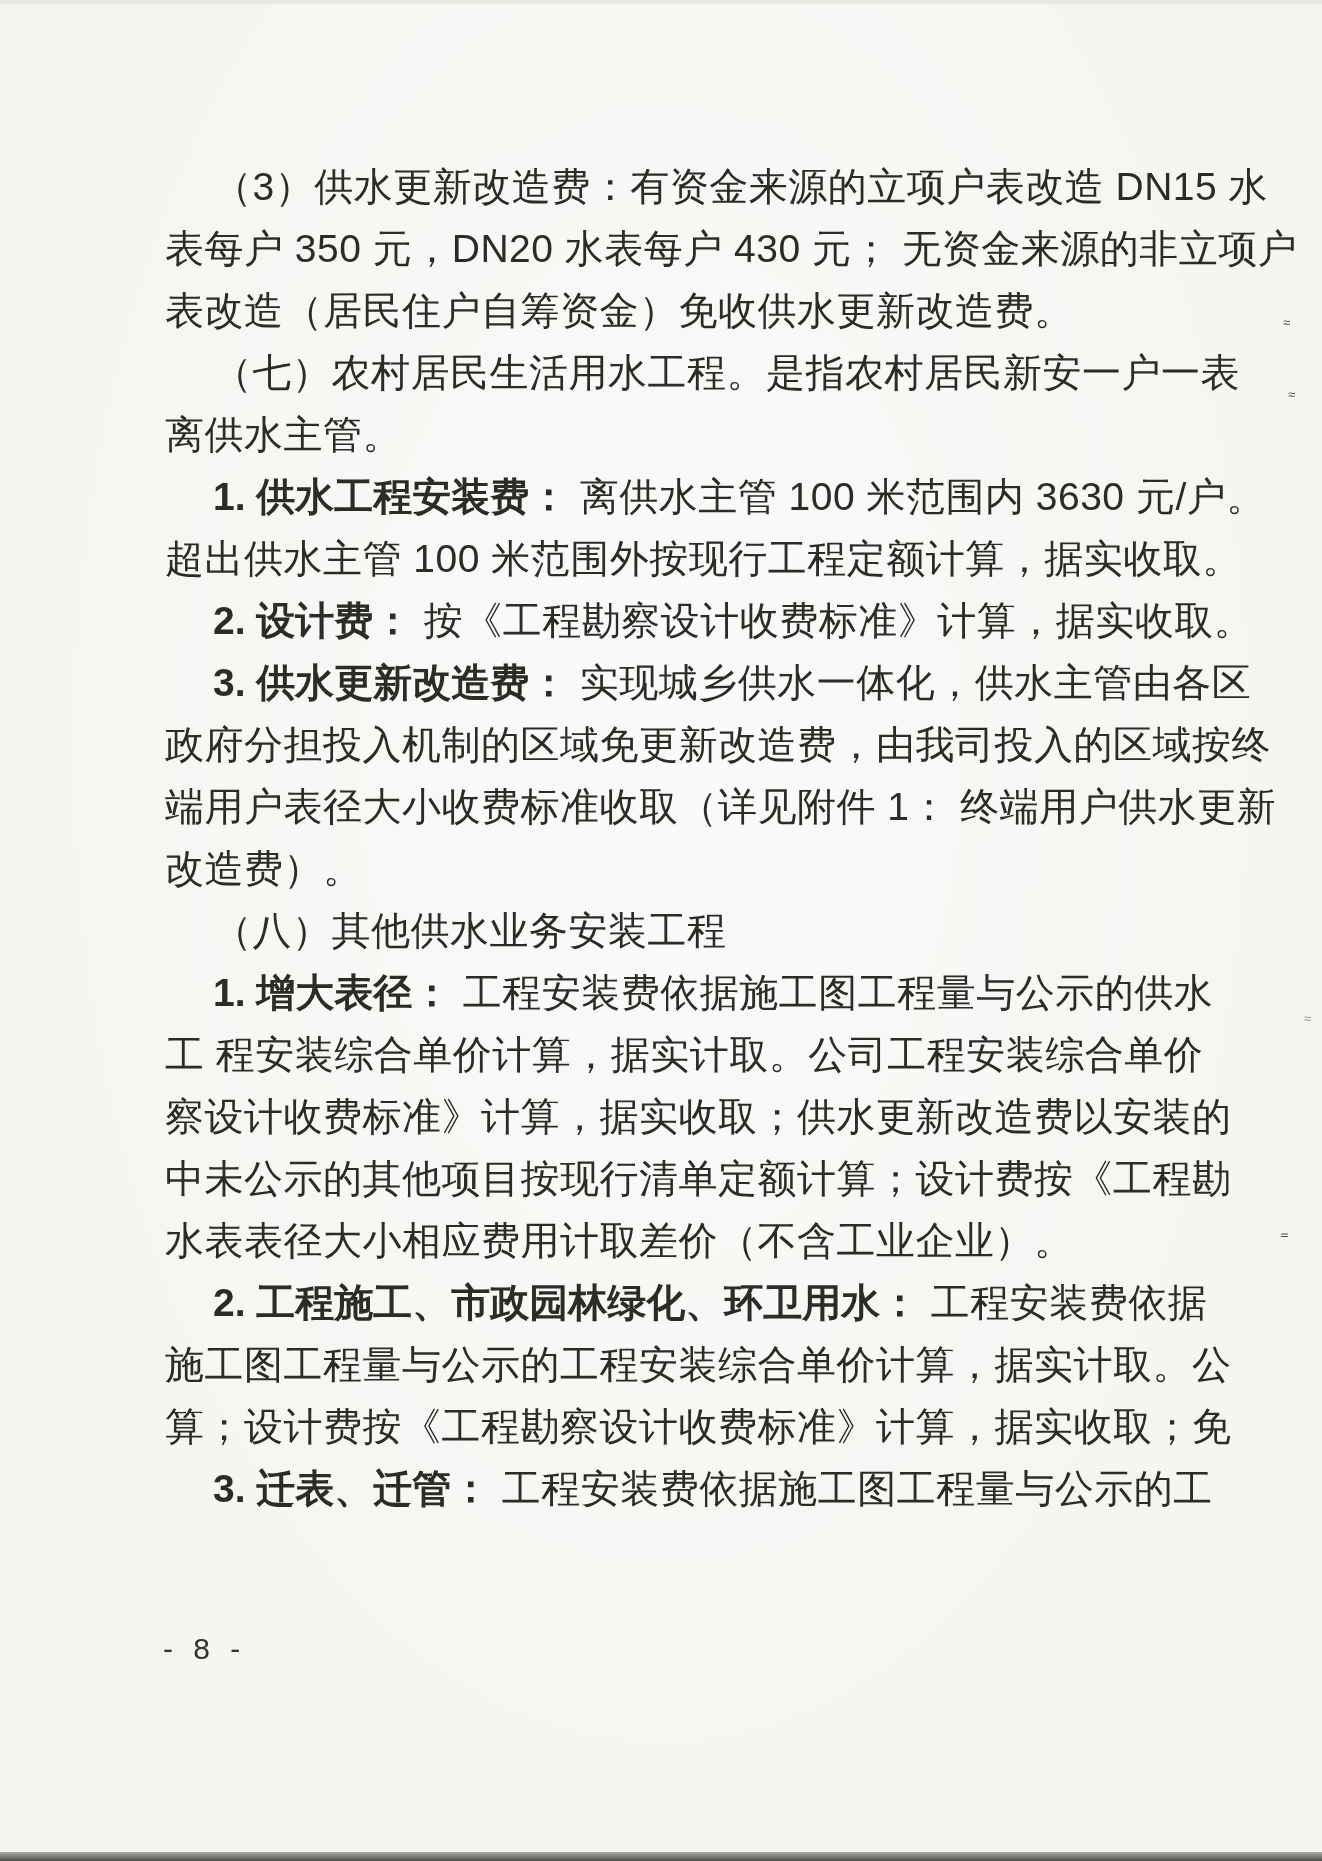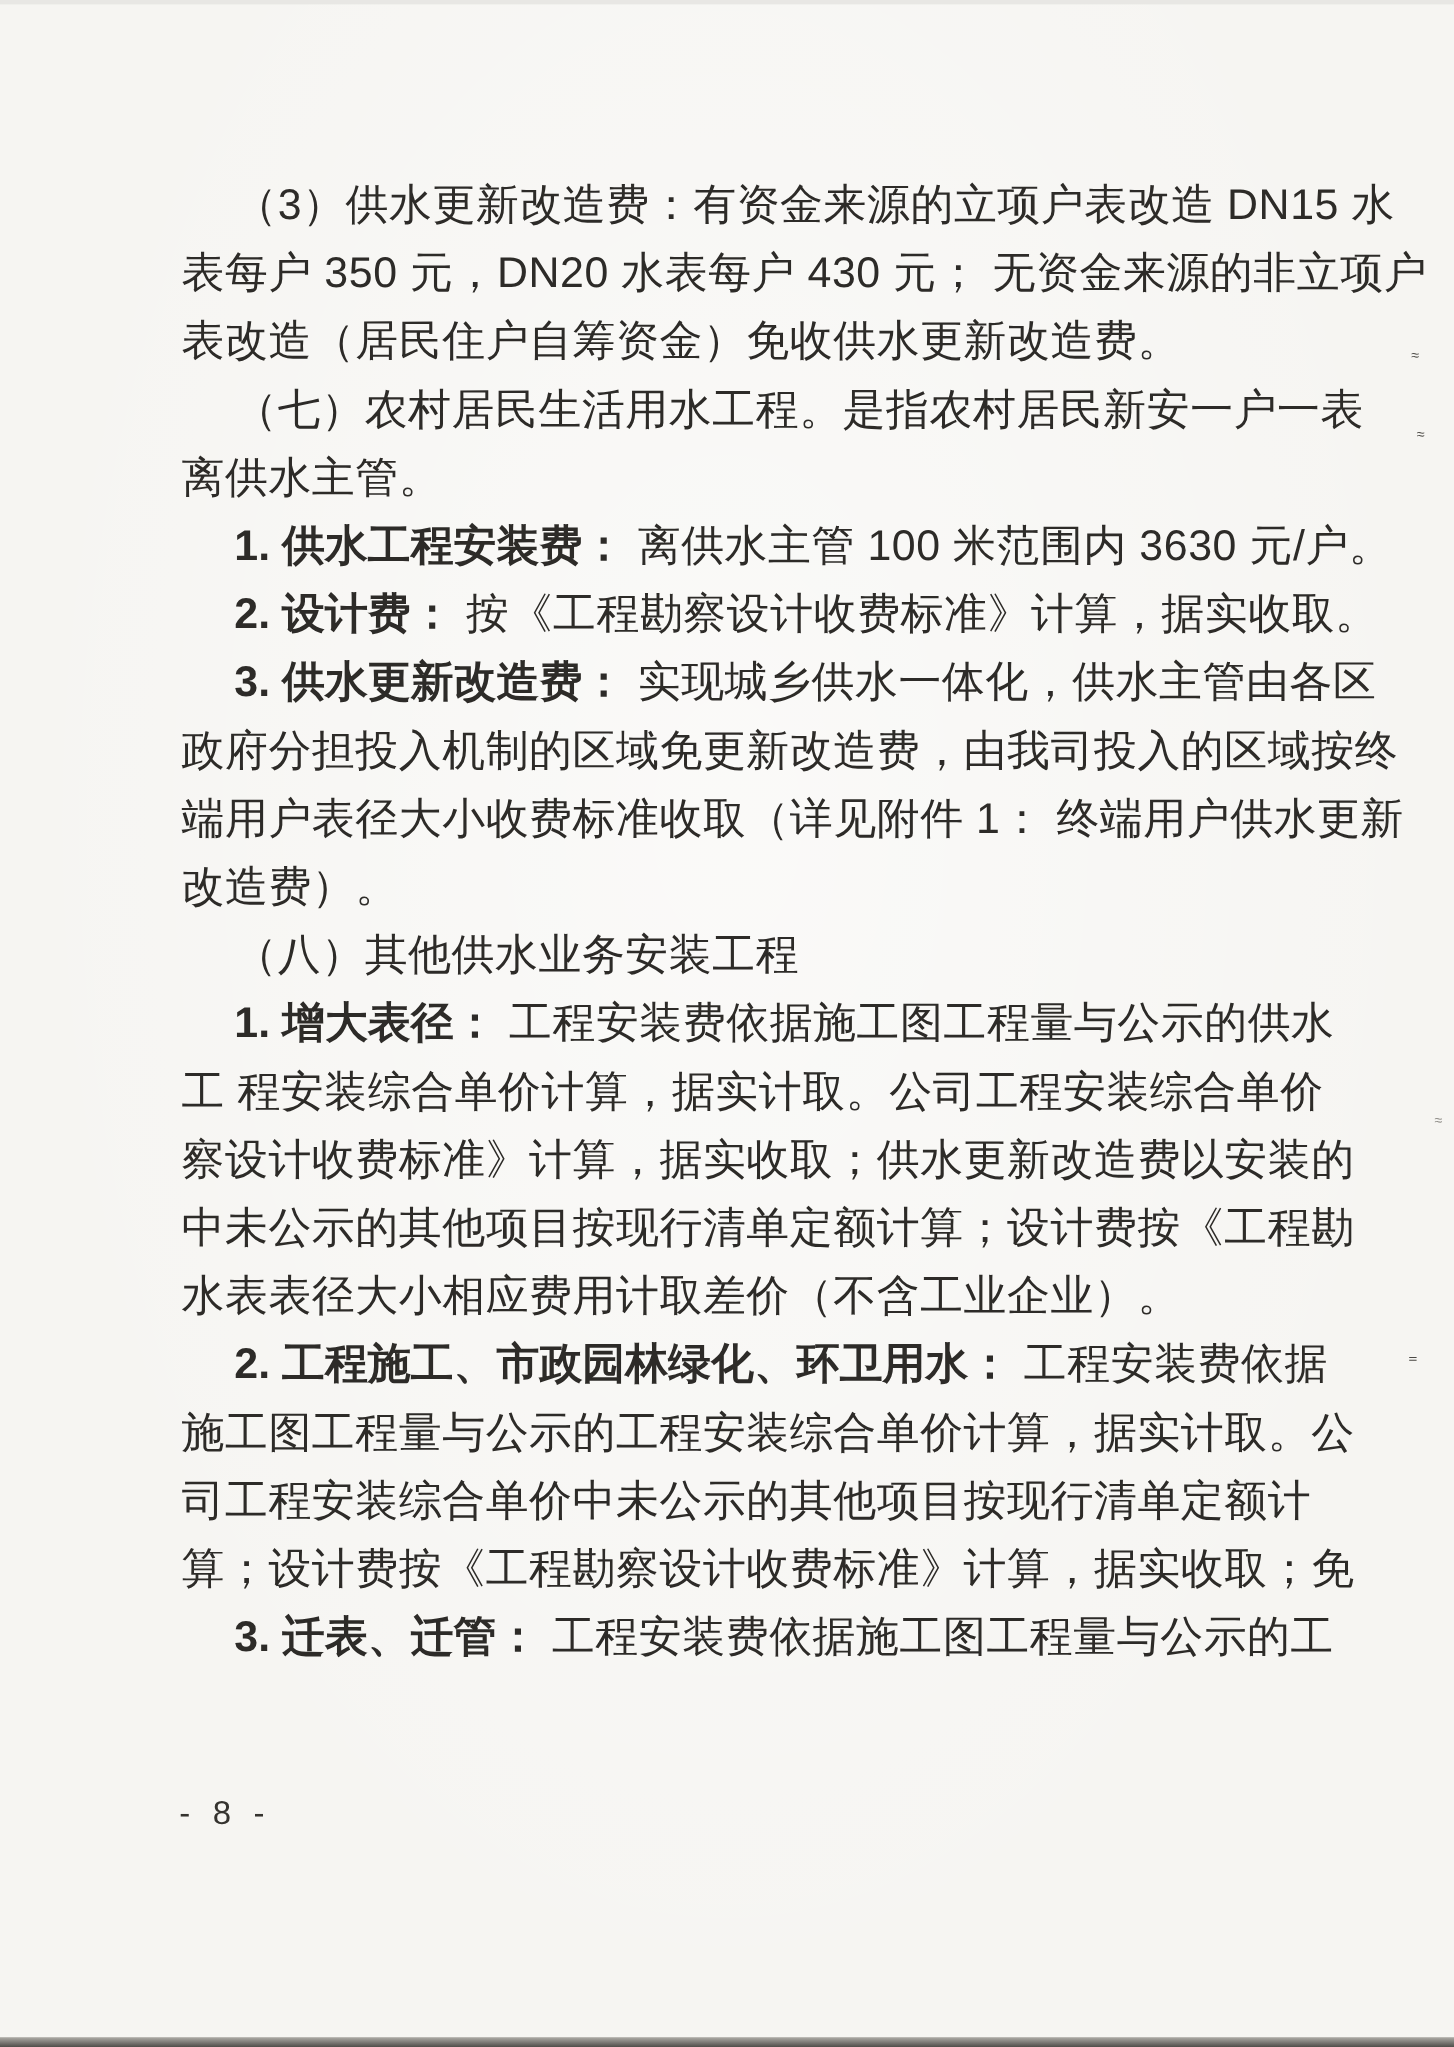--- a/index.html
+++ b/index.html
@@ -67,34 +67,34 @@
 
 <div class="scan-page">
 
   <div class="text-block">
       <div class="line indent"><span class="seg">（3）供水更新改造费：有资金来源的立项户表改造 DN15 水</span></div>
       <div class="line"><span class="seg">表每户 350 元，DN20 水表每户 430 元； 无资金来源的非立项户</span></div>
       <div class="line"><span class="seg">表改造（居民住户自筹资金）免收供水更新改造费。</span></div>
       <div class="line indent"><span class="seg">（七）农村居民生活用水工程。是指农村居民新安一户一表</span></div>
       <div class="line"><span class="seg">离供水主管。</span></div>
       <div class="line indent"><span class="seg bold">1. 供水工程安装费：</span><span class="seg"> 离供水主管 100 米范围内 3630 元/户。</span></div>
+      <div class="line"><span class="seg">超出供水主管 100 米范围外按现行工程定额计算，据实收取。</span></div>
       <div class="line indent"><span class="seg bold">2. 设计费：</span><span class="seg"> 按《工程勘察设计收费标准》计算，据实收取。</span></div>
       <div class="line indent"><span class="seg bold">3. 供水更新改造费：</span><span class="seg"> 实现城乡供水一体化，供水主管由各区</span></div>
       <div class="line"><span class="seg">政府分担投入机制的区域免更新改造费，由我司投入的区域按终</span></div>
       <div class="line"><span class="seg">端用户表径大小收费标准收取（详见附件 1： 终端用户供水更新</span></div>
       <div class="line"><span class="seg">改造费）。</span></div>
       <div class="line indent"><span class="seg">（八）其他供水业务安装工程</span></div>
       <div class="line indent"><span class="seg bold">1. 增大表径：</span><span class="seg"> 工程安装费依据施工图工程量与公示的供水</span></div>
       <div class="line"><span class="seg">工 程安装综合单价计算，据实计取。公司工程安装综合单价</span></div>
       <div class="line"><span class="seg">察设计收费标准》计算，据实收取；供水更新改造费以安装的</span></div>
       <div class="line"><span class="seg">中未公示的其他项目按现行清单定额计算；设计费按《工程勘</span></div>
       <div class="line"><span class="seg">水表表径大小相应费用计取差价（不含工业企业）。</span></div>
       <div class="line indent"><span class="seg bold">2. 工程施工、市政园林绿化、环卫用水：</span><span class="seg"> 工程安装费依据</span></div>
       <div class="line"><span class="seg">施工图工程量与公示的工程安装综合单价计算，据实计取。公</span></div>
-      <div class="line"><span class="seg">司工程安装综合单价中未公示的其他项目按现行清单定额计</span></div>
       <div class="line"><span class="seg">算；设计费按《工程勘察设计收费标准》计算，据实收取；免</span></div>
       <div class="line indent"><span class="seg bold">3. 迁表、迁管：</span><span class="seg"> 工程安装费依据施工图工程量与公示的工</span></div>
     </div>
 
   <div class="page-number">- 8 -</div>
 
   <div id="specks">
       <div class="speck" style="left: 1283px; top: 314px;">≈</div>
       <div class="speck" style="left: 1288px; top: 386px;">≈</div>
       <div class="speck faint" style="left: 1304px; top: 1010px;">≈</div>

